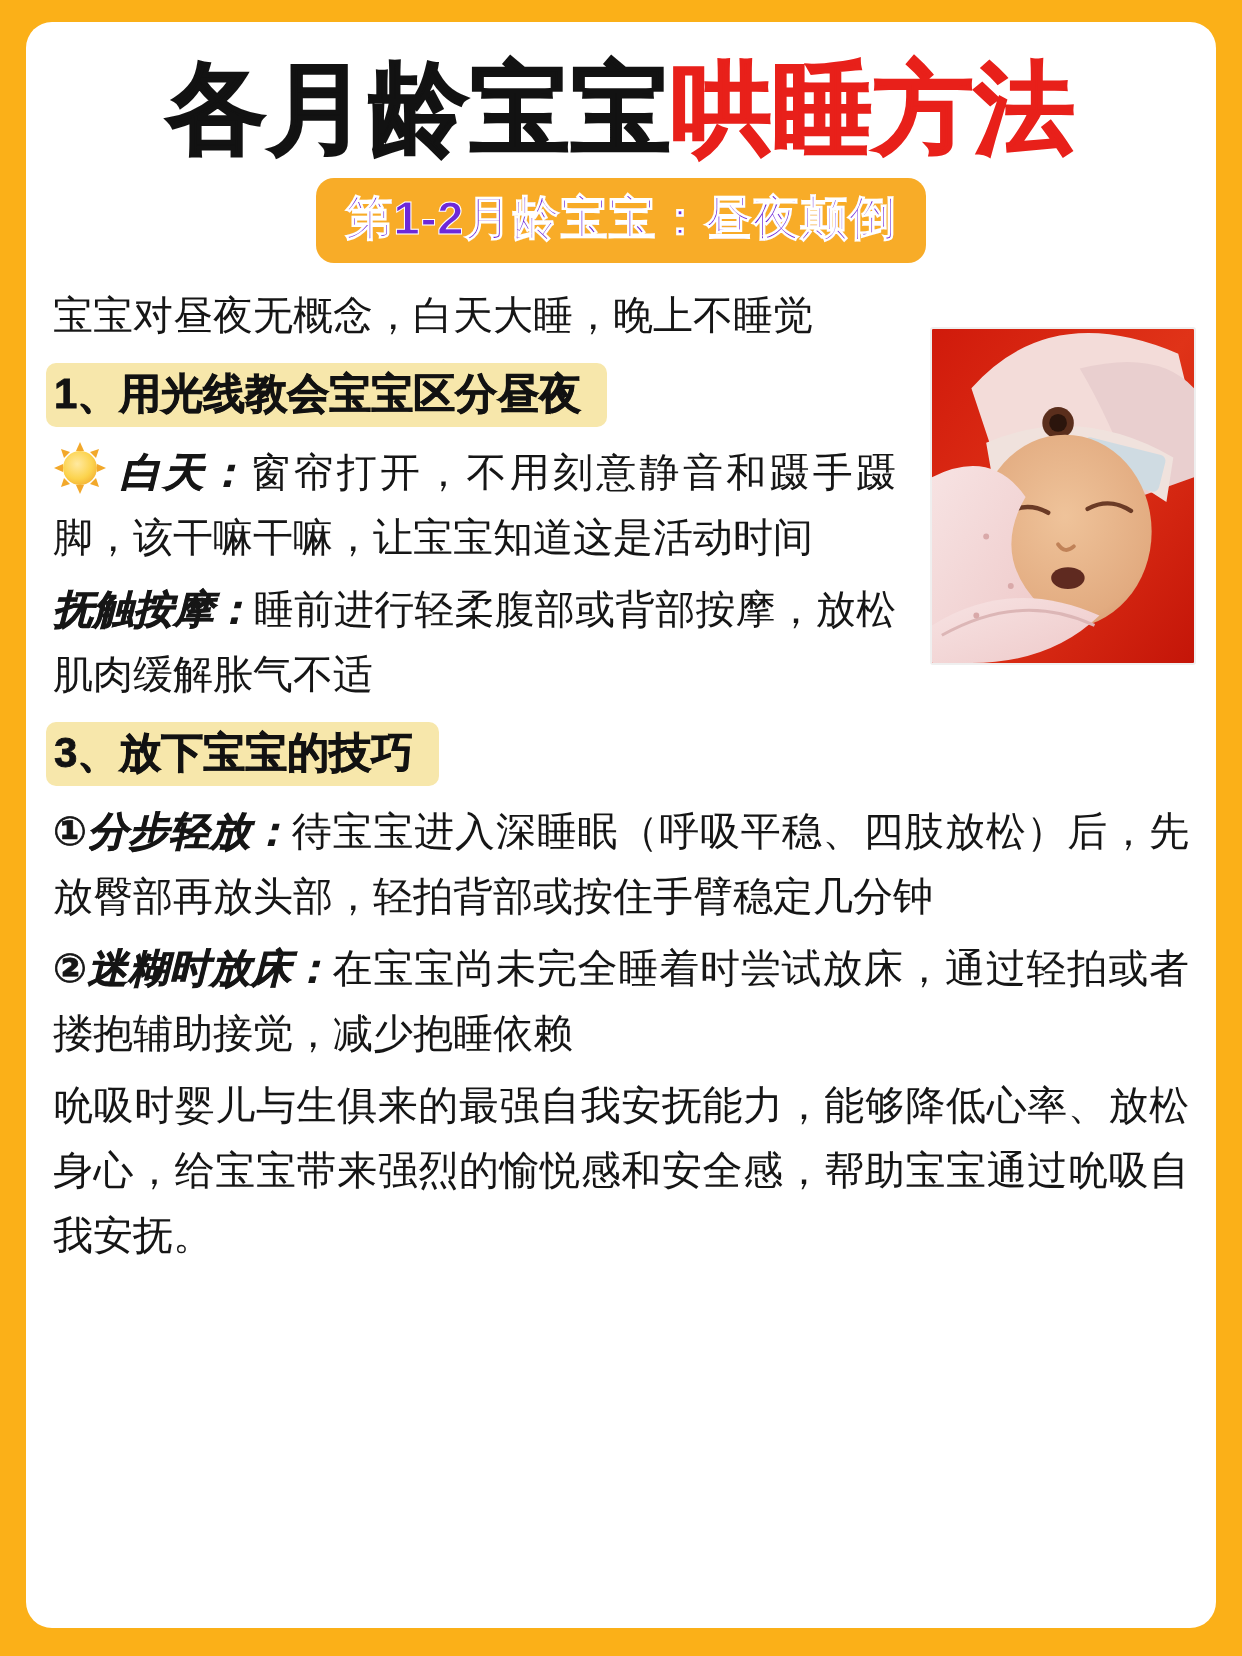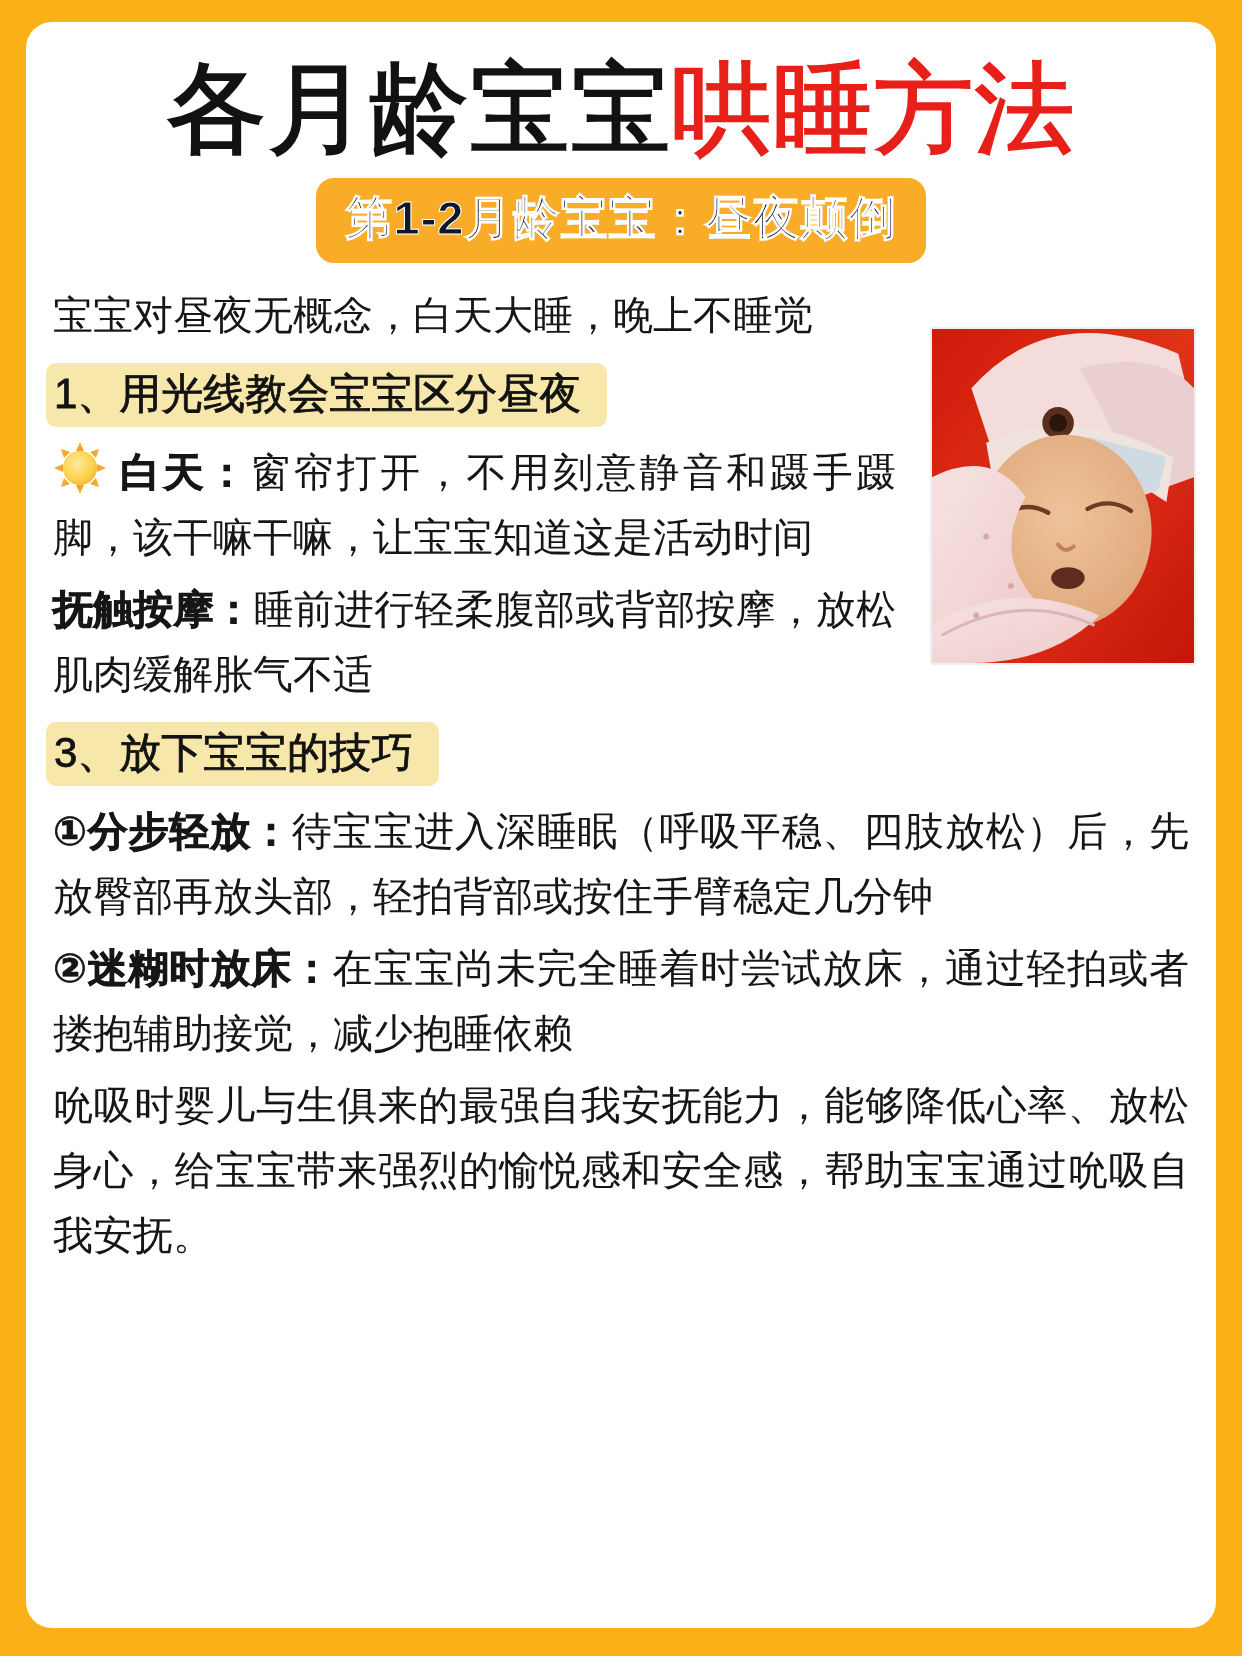--- a/index.html
+++ b/index.html
@@ -16,57 +16,57 @@
     background: #ffffff;
     border-radius: 26px;
     overflow: hidden;
   }
   
   .title {
     text-align: center;
     margin: 30px 10px 14px;
     font-size: 100px;
     line-height: 1.12;
-    font-weight: normal;
+    font-weight: bold;
     letter-spacing: 1px;
     -webkit-text-stroke: 2px currentColor;
     white-space: nowrap;
   }
   .title .t-black { color: #121212; }
   .title .t-red   { color: var(--title-red, #E8201A); }
   
   .badge-row { text-align: center; margin: 6px 0 20px; }
   .badge {
     display: inline-block;
     background: var(--badge-orange, #F8AC28);
-    color: #0f172a;
+    color: #6d28d9;
     font-size: 47px;
     font-weight: bold;
     -webkit-text-stroke: 1px #ffffff;
     padding: 9px 30px 13px;
     border-radius: 18px;
     letter-spacing: 1px;
   }
   
   .body {
     padding: 0 20px;
     font-size: 40px;
     line-height: 65px;
     color: #161616;
   }
   .body p { margin: 7px; text-align: justify; }
-  .body b { font-weight: bold; -webkit-text-stroke: 0.8px currentColor; }
+  .body b { font-weight: bold; font-style: italic; -webkit-text-stroke: 0.8px currentColor; }
   .red { color: var(--body-red, #D8291B); }
   .hl-head {
     display: inline-block;
     background: var(--highlight-yellow, #F7E7AB);
     border-radius: 10px;
     padding: 1px 26px 3px 8px;
     margin: 8px 0 6px;
-    font-weight: normal;
+    font-weight: bold;
     font-size: 42px;
     color: #121212;
     -webkit-text-stroke: 0.8px currentColor;
   }
   .hl-wrap { line-height: 60px; }
   
   .photo {
     float: right;
     width: 266px;
     height: 338px;

